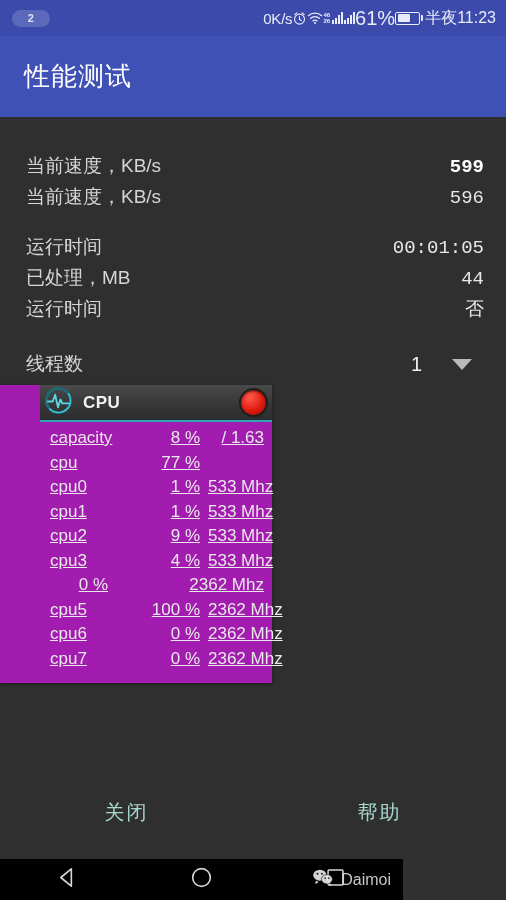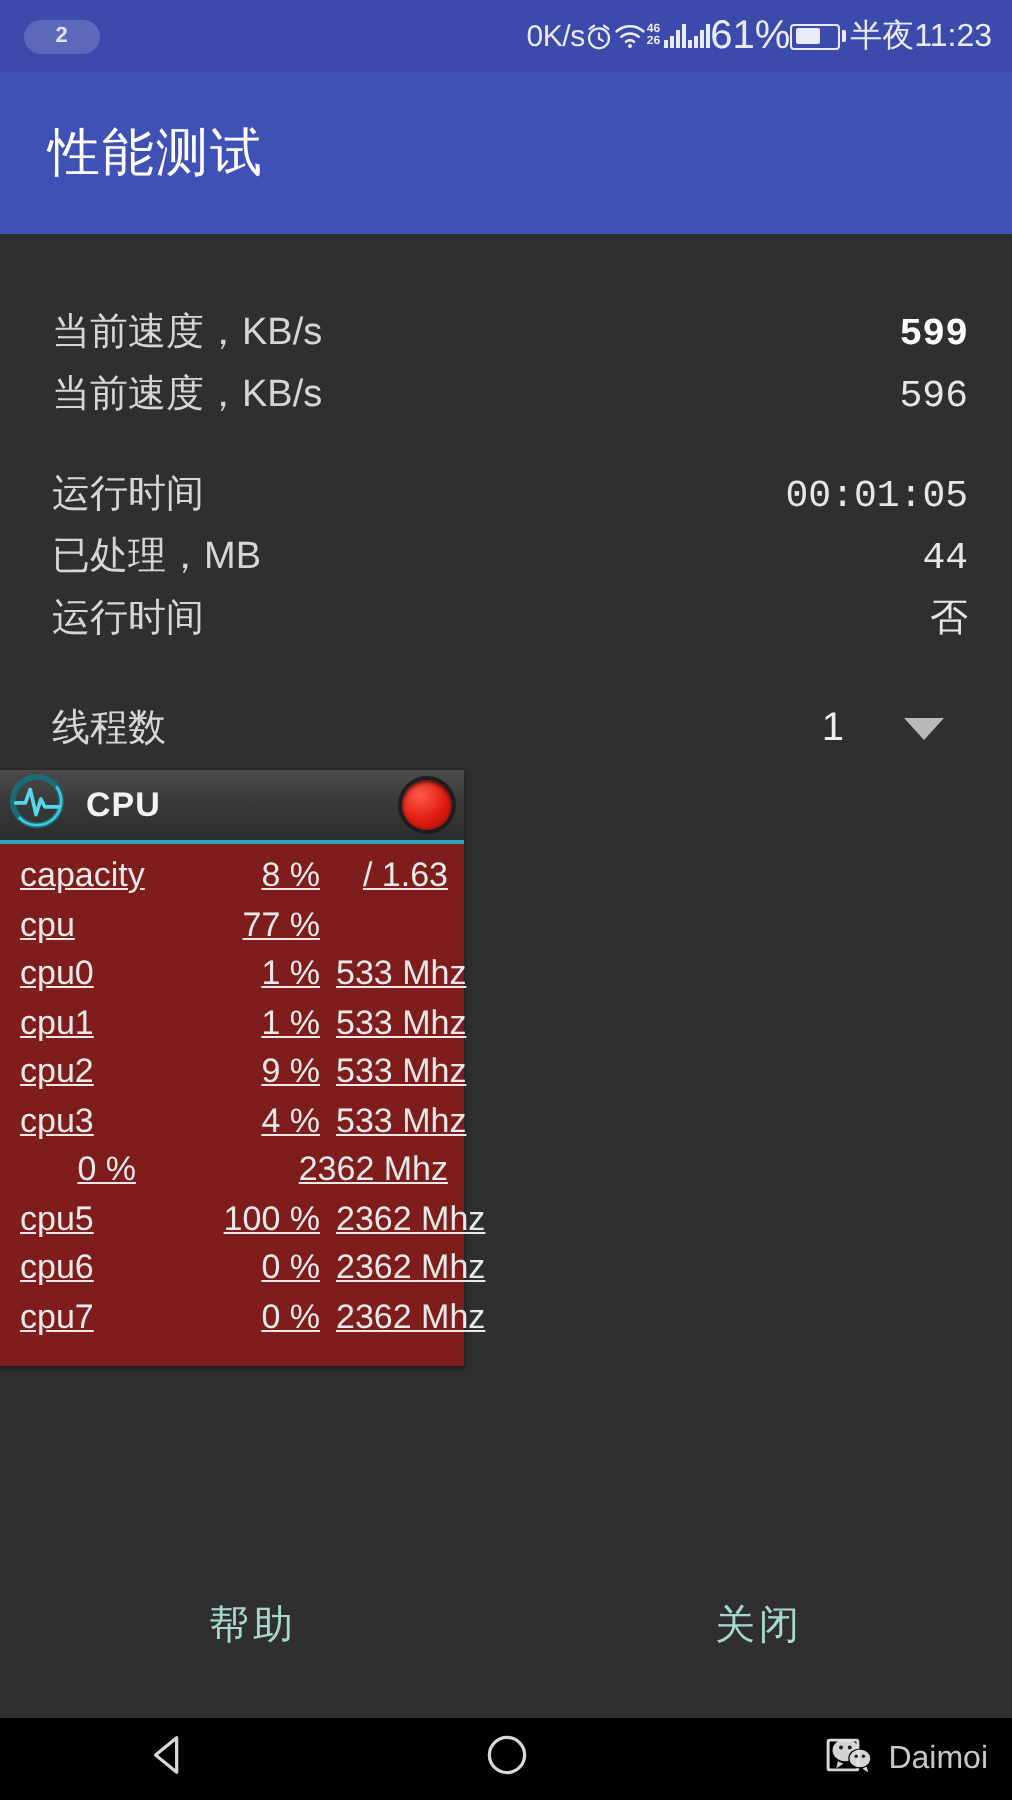--- a/index.html
+++ b/index.html
@@ -166,22 +166,23 @@
     border-right: 10px solid transparent;
     border-top: 11px solid #b9b9b9;
   }
 
   
   .cpu-widget {
     position: absolute;
     top: 268px;
     left: 0;
     width: 232px;
-    background: #7f1d1d;
+    background: #a21caf;
     box-shadow: 0 1px 3px rgba(0,0,0,0.5);
+    padding-left: 40px;
   }
   .cpu-head {
     position: relative;
     height: 37px;
     background: linear-gradient(180deg, #4b4b4b 0%, #3a3a3a 45%, #2c2c2c 100%);
     border-bottom: 2px solid #2aa6b8;
     display: flex;
     align-items: center;
     padding: 0 6px 0 4px;
     box-sizing: border-box;
@@ -231,21 +232,21 @@
     color: #a7d8cd;
     font-size: 20px;
     letter-spacing: 2px;
     padding: 6px 0;
   }
 
   
   .navbar {
     position: absolute;
     left: 0; bottom: 0;
-    width: 506px;
+    width: 403px;
     height: 41px;
     background: #000000;
     display: flex;
     align-items: center;
   }
   .nav-slot {
     flex: 1 1 0;
     display: flex;
     align-items: center;
     justify-content: center;
@@ -417,22 +418,22 @@
         <div class="cpu-line">
           <span class="c-name">cpu7</span>
           <span class="c-pct">0 %</span>
           <span class="c-extra">2362 Mhz</span>
         </div>
 
       </div>
     </div>
 
     <div class="footer-btns">
+      <div class="fb">关闭</div>
       <div class="fb">帮助</div>
-      <div class="fb">关闭</div>
     </div>
 
   </div>
 
   <div class="navbar">
     <div class="nav-slot">
       <span>
         <svg width="23" height="23" viewBox="0 0 24 24">
           <path d="M16 3 L5 12 L16 21 Z" fill="none" stroke="#d8d8d8" stroke-width="1.7" stroke-linejoin="round"></path>
         </svg>

